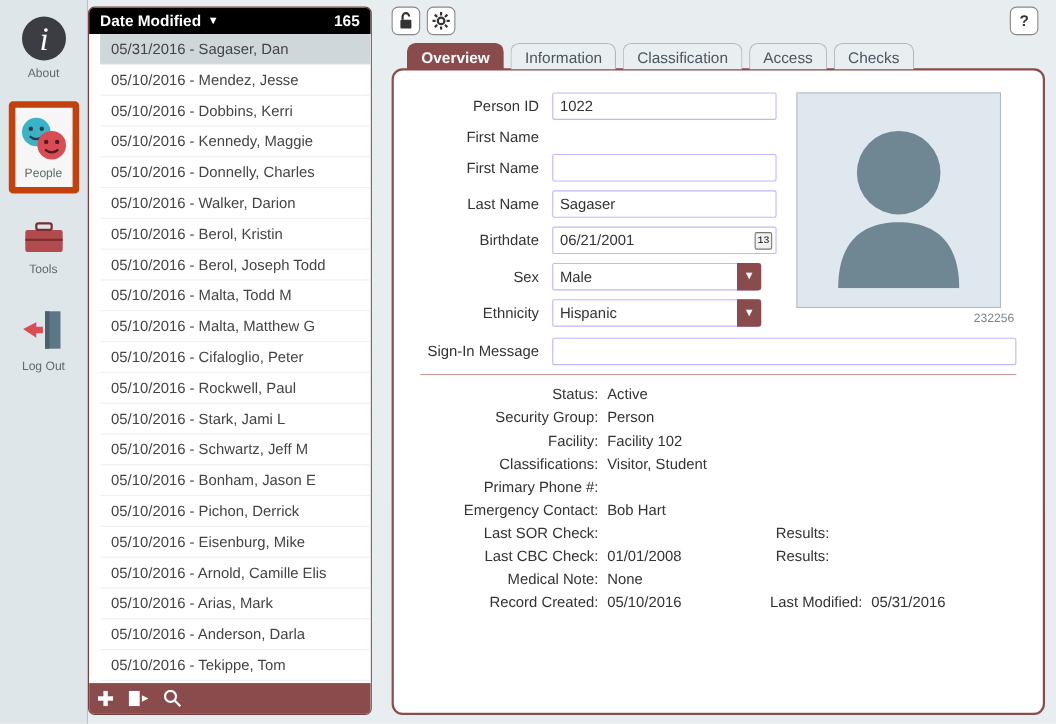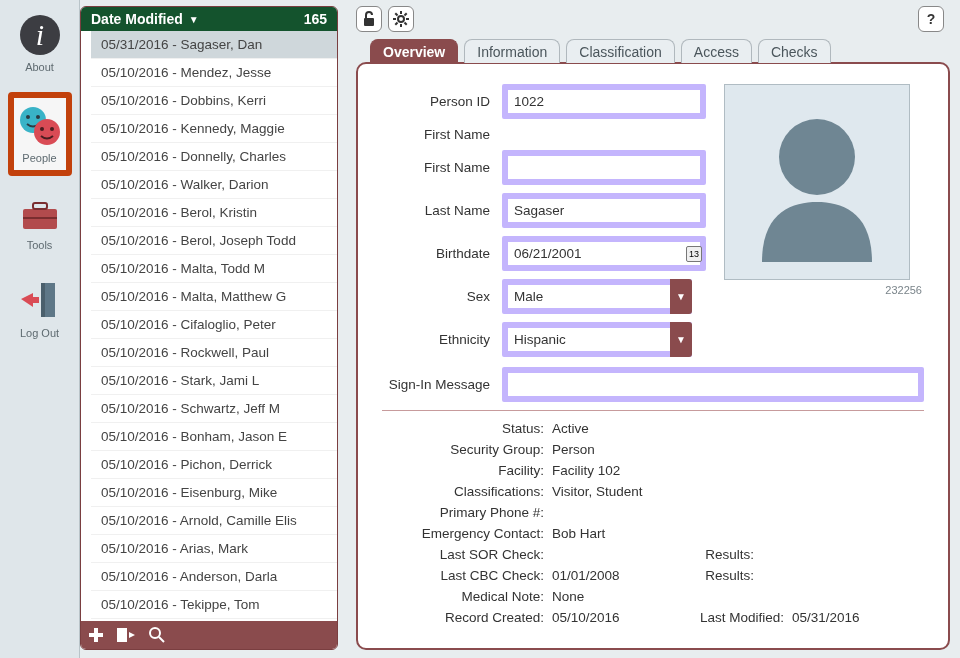--- a/index.html
+++ b/index.html
@@ -10,21 +10,21 @@
 
   
   .left-nav { width: 80px; background: #dfe6ea; border-right: 1px solid #b9c4c9; padding: 6px 0; display: flex; flex-direction: column; align-items: center; }
   .nav-item { width: 64px; display: flex; flex-direction: column; align-items: center; margin-bottom: 12px; padding: 6px 0; border: 1px solid transparent; background: transparent; cursor: pointer; }
   .nav-item.selected { background: #f6f6f6; border: 6px solid #c2410c; border-radius: 4px; }
   .nav-label { font-size: 11px; color: #5e6a70; margin-top: 4px; }
   .nav-item svg { display: block; }
 
   
   .list-panel { width: 258px; background: #fff; border: 1px solid #7a3e40; border-radius: 6px; margin: 6px 4px 8px 0; display: flex; flex-direction: column; overflow: hidden; }
-  .list-header { background: #14532d; color: #fff; padding: 4px 10px; display: flex; align-items: center; font-weight: 600; font-size: 14px; }
+  .list-header { background: #000000; color: #fff; padding: 4px 10px; display: flex; align-items: center; font-weight: 600; font-size: 14px; }
   .list-header .hdr-title { flex: 0 0 auto; }
   .list-header .hdr-arrow { margin: 0 6px; font-size: 10px; }
   .list-header .hdr-count { margin-left: auto; }
   .list-body { flex: 1; overflow-y: auto; background: #fff; padding-left: 10px; }
   .list-body::-webkit-scrollbar { width: 12px; }
   .list-body::-webkit-scrollbar-track { background: #eef2f4; }
   .list-body::-webkit-scrollbar-thumb { background: #a8b4ba; border-radius: 6px; }
   .row { padding: 6px 10px; font-size: 13.5px; color: #444; border-bottom: 1px solid #f0f0f0; cursor: pointer; white-space: nowrap; overflow: hidden; text-overflow: ellipsis; }
   .row.selected { background: #cfd7db; }
   .list-footer { background: #8a4b4d; color: #fff; display: flex; align-items: center; padding: 4px 8px; height: 28px; }
@@ -41,28 +41,28 @@
   .tab.active { background: #8a4b4d; color: #fff; border-color: #8a4b4d; font-weight: 600; }
 
   .card { flex: 1; background: #fff; border: 2px solid #8a4b4d; border-radius: 10px; padding: 20px 24px 14px; overflow: hidden; }
 
   .form-top { display: flex; }
   .form-fields { flex: 1; }
   .photo-col { width: 200px; margin-left: 18px; }
 
   .frow { display: flex; align-items: center; margin-bottom: 8px; }
   .flabel { width: 120px; text-align: right; padding-right: 12px; color: #333; font-size: 13.5px; }
-  .finput { flex: 1; border: 6px solid #c4b5fd; border-radius: 2px; padding: 4px 6px; font-size: 13.5px; color: #333; background: #fff; }
+  .finput { flex: 1; border: 1px solid #c4b5fd; border-radius: 2px; padding: 4px 6px; font-size: 13.5px; color: #333; background: #fff; }
   .finput.short { max-width: 240px; }
   .select-wrap { position: relative; max-width: 190px; flex: 1; }
   .select-wrap .finput { width: 100%; padding-right: 26px; }
   .select-btn { position: absolute; right: 0; top: 0; bottom: 0; width: 22px; background: #8a4b4d; border-radius: 0 3px 3px 0; display: flex; align-items: center; justify-content: center; color: #fff; font-size: 10px; }
   .date-wrap { position: relative; max-width: 240px; flex: 1; }
   .date-wrap .finput { width: 100%; padding-right: 26px; }
-  .cal-btn { position: absolute; right: 4px; top: 50%; transform: translateY(-50%); width: 16px; height: 16px; border: 1px solid #777; background: #f0f0f0; font-size: 9px; display: flex; align-items: center; justify-content: center; border-radius: 2px; }
+  .cal-btn { position: absolute; right: 4px; top: 50%; transform: translateY(-50%); width: 16px; height: 16px; border: 1px solid #777; background: #f0f0f0; font-size: 9px; display: flex; align-items: center; justify-content: center; border-radius: 2px; font-family: Liberation Mono, monospace; }
 
   .frow.wide .finput { max-width: none; }
 
   .photo-box { width: 186px; height: 196px; background: #dfe8ee; border: 1px solid #b0bcc3; display: flex; align-items: center; justify-content: center; }
   .photo-id { text-align: right; font-size: 11px; color: #7a848a; margin-top: 4px; padding-right: 2px; }
 
   hr.sep { border: none; border-top: 1px solid #c79b9c; margin: 8px 0 10px; }
 
   .details { }
   .drow { display: flex; margin-bottom: 6px; font-size: 13.5px; color: #333; }

